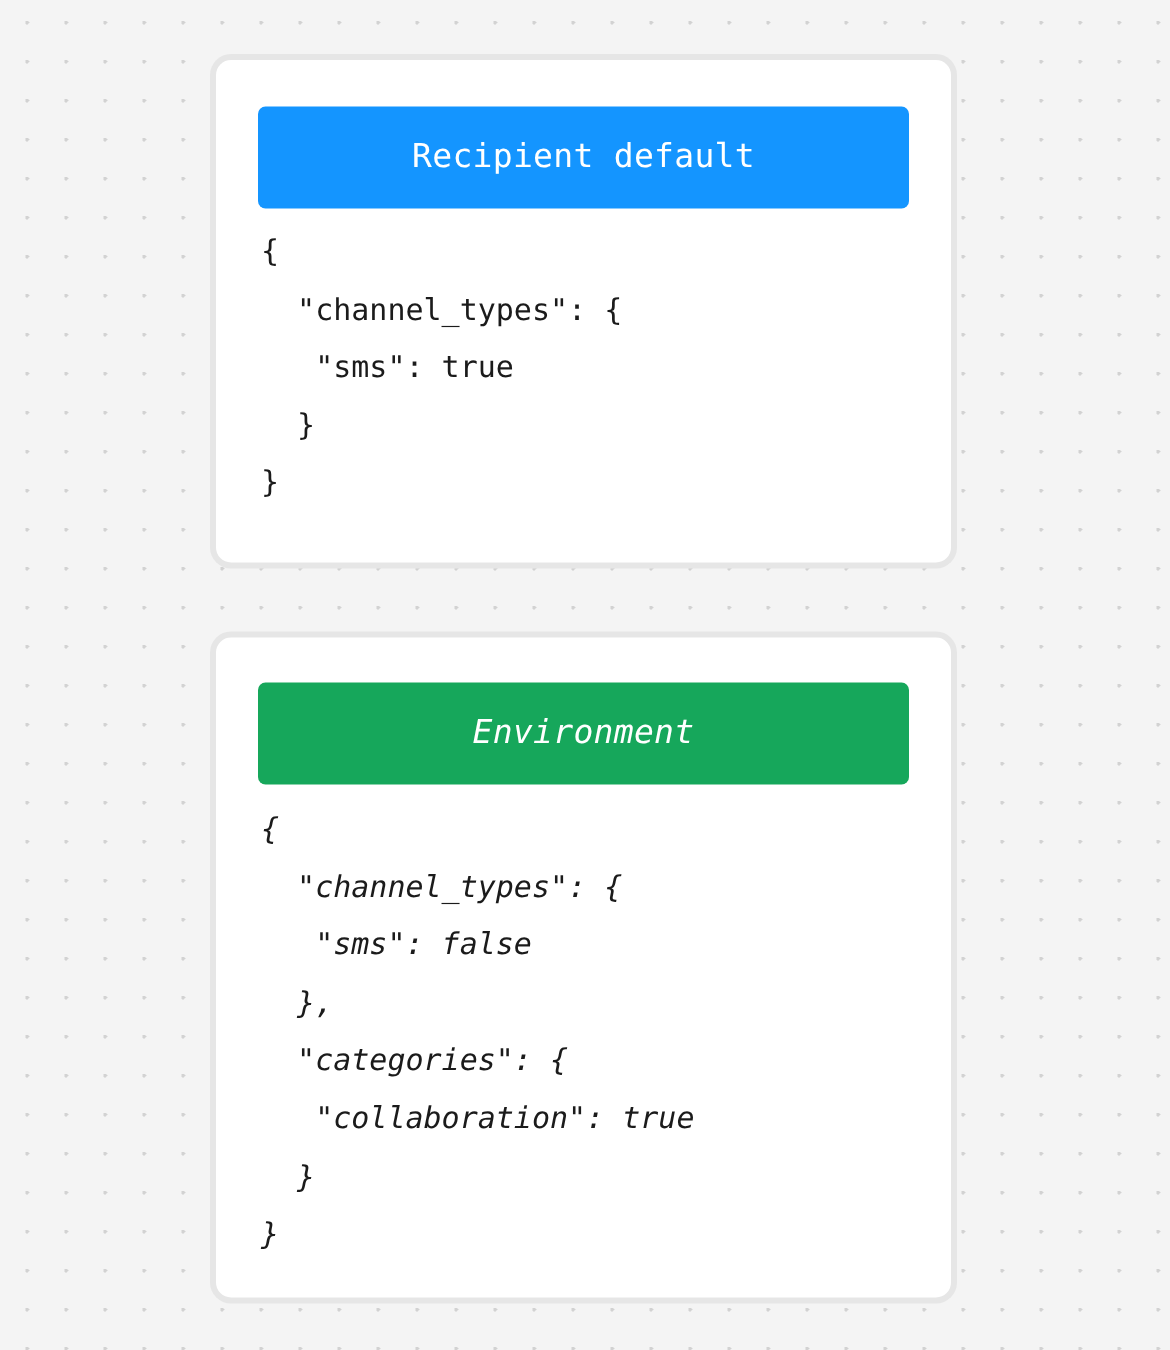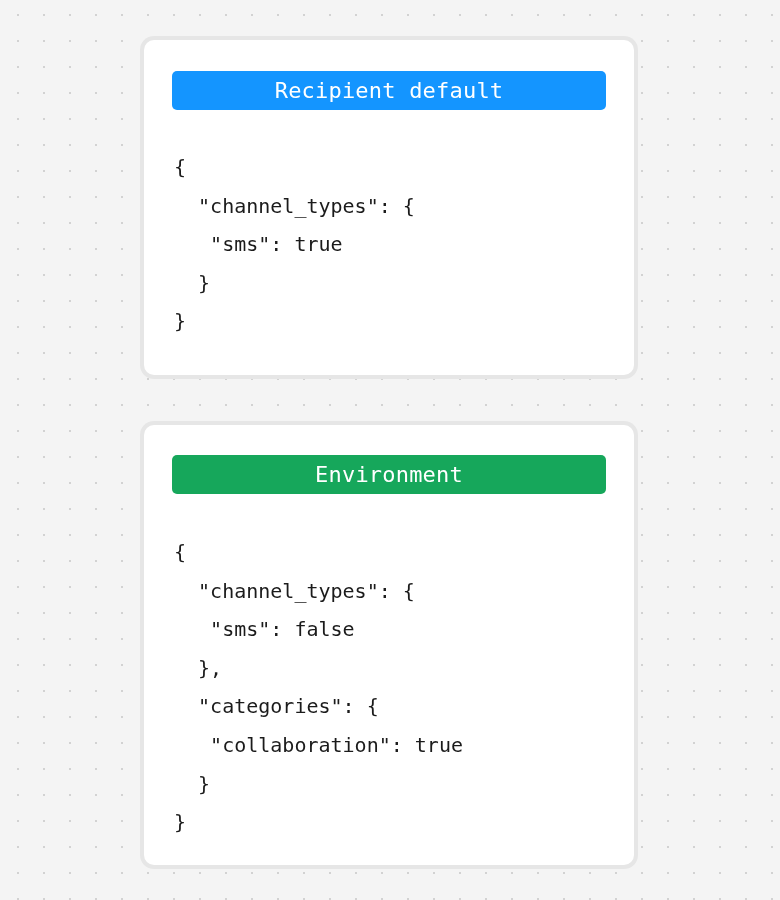--- a/index.html
+++ b/index.html
@@ -31,27 +31,27 @@
     position: absolute;
     left: 144px;
     width: 490px;
     background: #ffffff;
     border-radius: 10px;
     box-shadow: 0 0 0 4px #e6e6e6, 0 1px 2px rgba(0,0,0,0.04);
     box-sizing: border-box;
   }
 
   .card-recipient-default { top: 40px; height: 335px; }
-  .card-environment      { top: 425px; height: 440px; }
+  .card-environment      { top: 425px; height: 440px; font-style: italic; }
 
   .card-header {
     position: absolute;
     left: 28px;
     width: 434px;
-    height: 39px;
+    height: 68px;
     border-radius: 5px;
     display: flex;
     align-items: center;
     justify-content: center;
     box-sizing: border-box;
   }
   .card-recipient-default .card-header { top: 31px; background: #1495ff; }
   .card-environment      .card-header { top: 30px; background: #16a75b; }
 
   .card-header-title {

